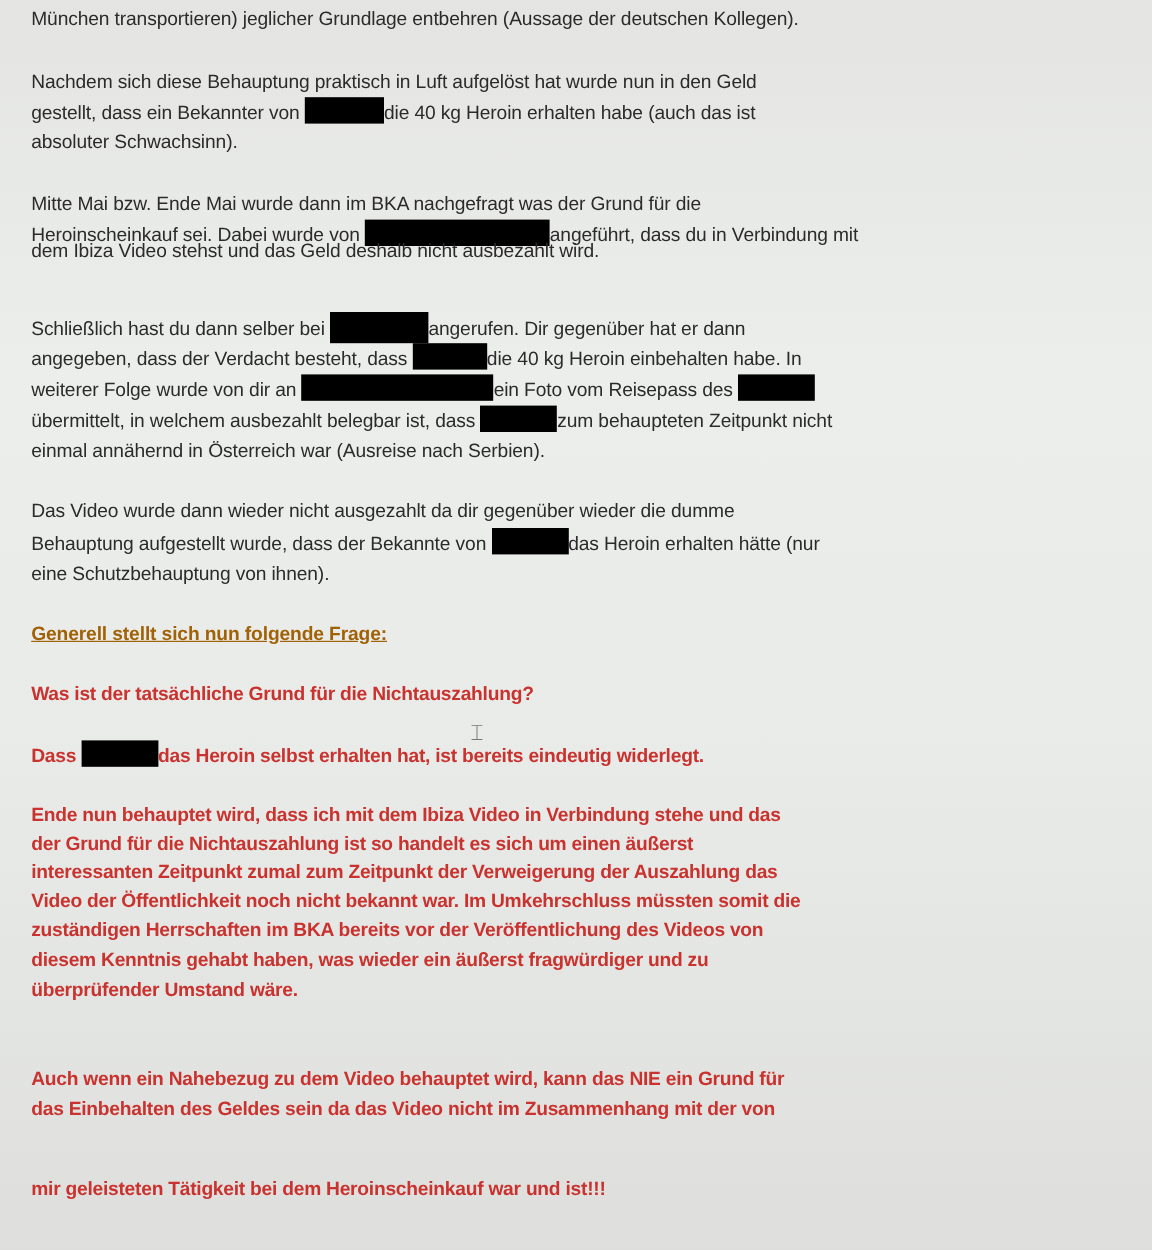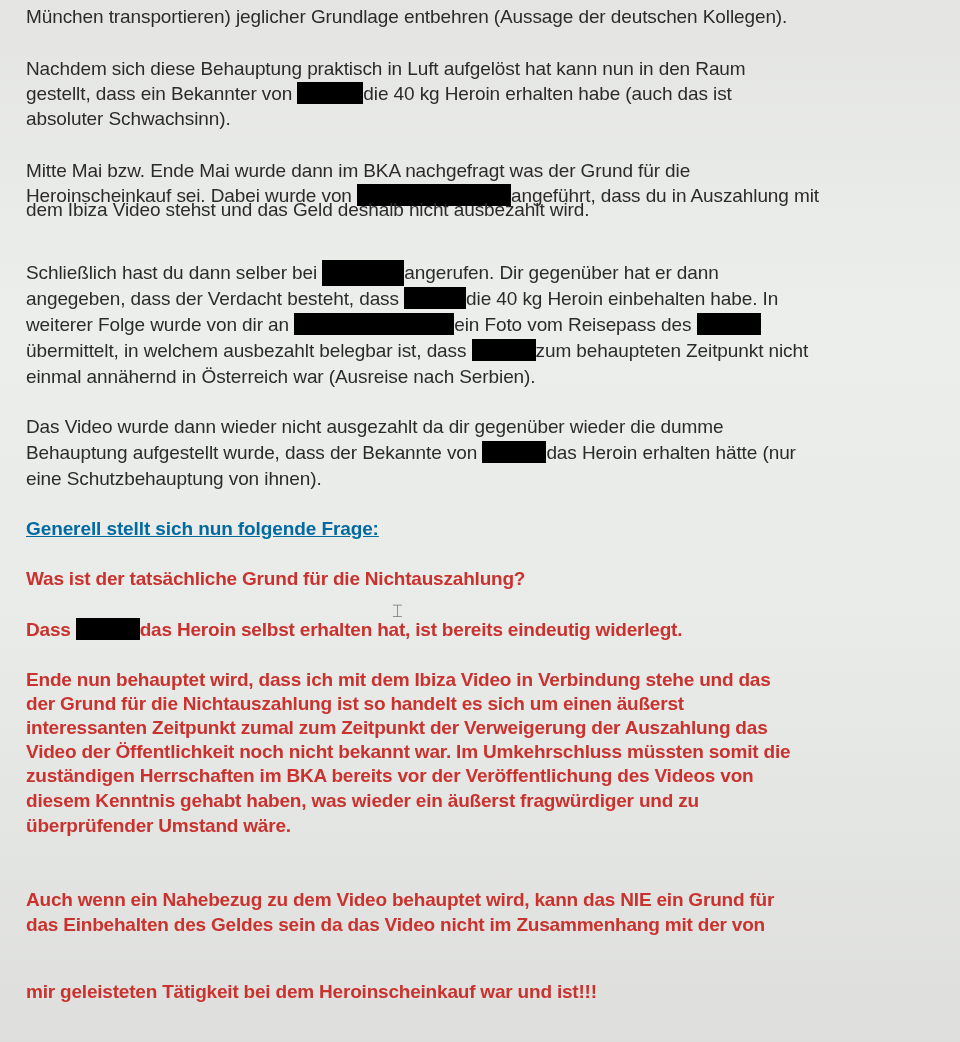--- a/index.html
+++ b/index.html
@@ -17,33 +17,33 @@
     .page {
       position: absolute;
       left: 26px;
       top: 0;
       width: 920px;
     }
     .line {
       position: absolute;
       left: 0;
       white-space: nowrap;
-      font-size: 19px;
+      font-size: 16px;
       line-height: 25px;
       color: #2b2b2b;
       letter-spacing: -0.1px;
     }
     .line.red {
       color: #c9322e;
       font-weight: bold;
       letter-spacing: -0.2px;
       text-align: center;
     }
     .line.heading {
-      color: #0369a1;
+      color: #a16207;
       font-weight: bold;
       text-decoration: underline;
     }
     .redact {
       display: inline-block;
       background: #000;
       height: 22px;
       vertical-align: -4px;
     }
     .cursor {
@@ -60,34 +60,34 @@
 </head>
 <body>
 
 <div class="page">
 
   <div class="line" style="top:4px">
     <span>München transportieren) jeglicher Grundlage entbehren (Aussage der deutschen Kollegen).</span>
   </div>
 
   <div class="line" style="top:56px">
-    <span>Nachdem sich diese Behauptung praktisch in Luft aufgelöst hat kann nun in den Raum</span>
+    <span>Nachdem sich diese Behauptung praktisch in Luft aufgelöst hat wurde nun in den Geld</span>
   </div>
   <div class="line" style="top:81px">
     <span>gestellt, dass ein Bekannter von </span><span class="redact" style="width:66px"></span><span>die 40 kg Heroin erhalten habe (auch das ist</span>
   </div>
   <div class="line" style="top:106px">
     <span>absoluter Schwachsinn).</span>
   </div>
 
   <div class="line" style="top:158px">
     <span>Mitte Mai bzw. Ende Mai wurde dann im BKA nachgefragt was der Grund für die</span>
   </div>
   <div class="line" style="top:183px">
-    <span>Heroinscheinkauf sei. Dabei wurde von </span><span class="redact" style="width:154px"></span><span>angeführt, dass du in Auszahlung mit</span>
+    <span>Heroinscheinkauf sei. Dabei wurde von </span><span class="redact" style="width:154px"></span><span>angeführt, dass du in Verbindung mit</span>
   </div>
   <div class="line" style="top:197px">
     <span>dem Ibiza Video stehst und das Geld deshalb nicht ausbezahlt wird.</span>
   </div>
 
   <div class="line" style="top:260px">
     <span>Schließlich hast du dann selber bei </span><span class="redact" style="width:82px;height:26px;vertical-align:-7px"></span><span>angerufen. Dir gegenüber hat er dann</span>
   </div>
   <div class="line" style="top:286px">
     <span>angegeben, dass der Verdacht besteht, dass </span><span class="redact" style="width:62px"></span><span>die 40 kg Heroin einbehalten habe. In</span>

